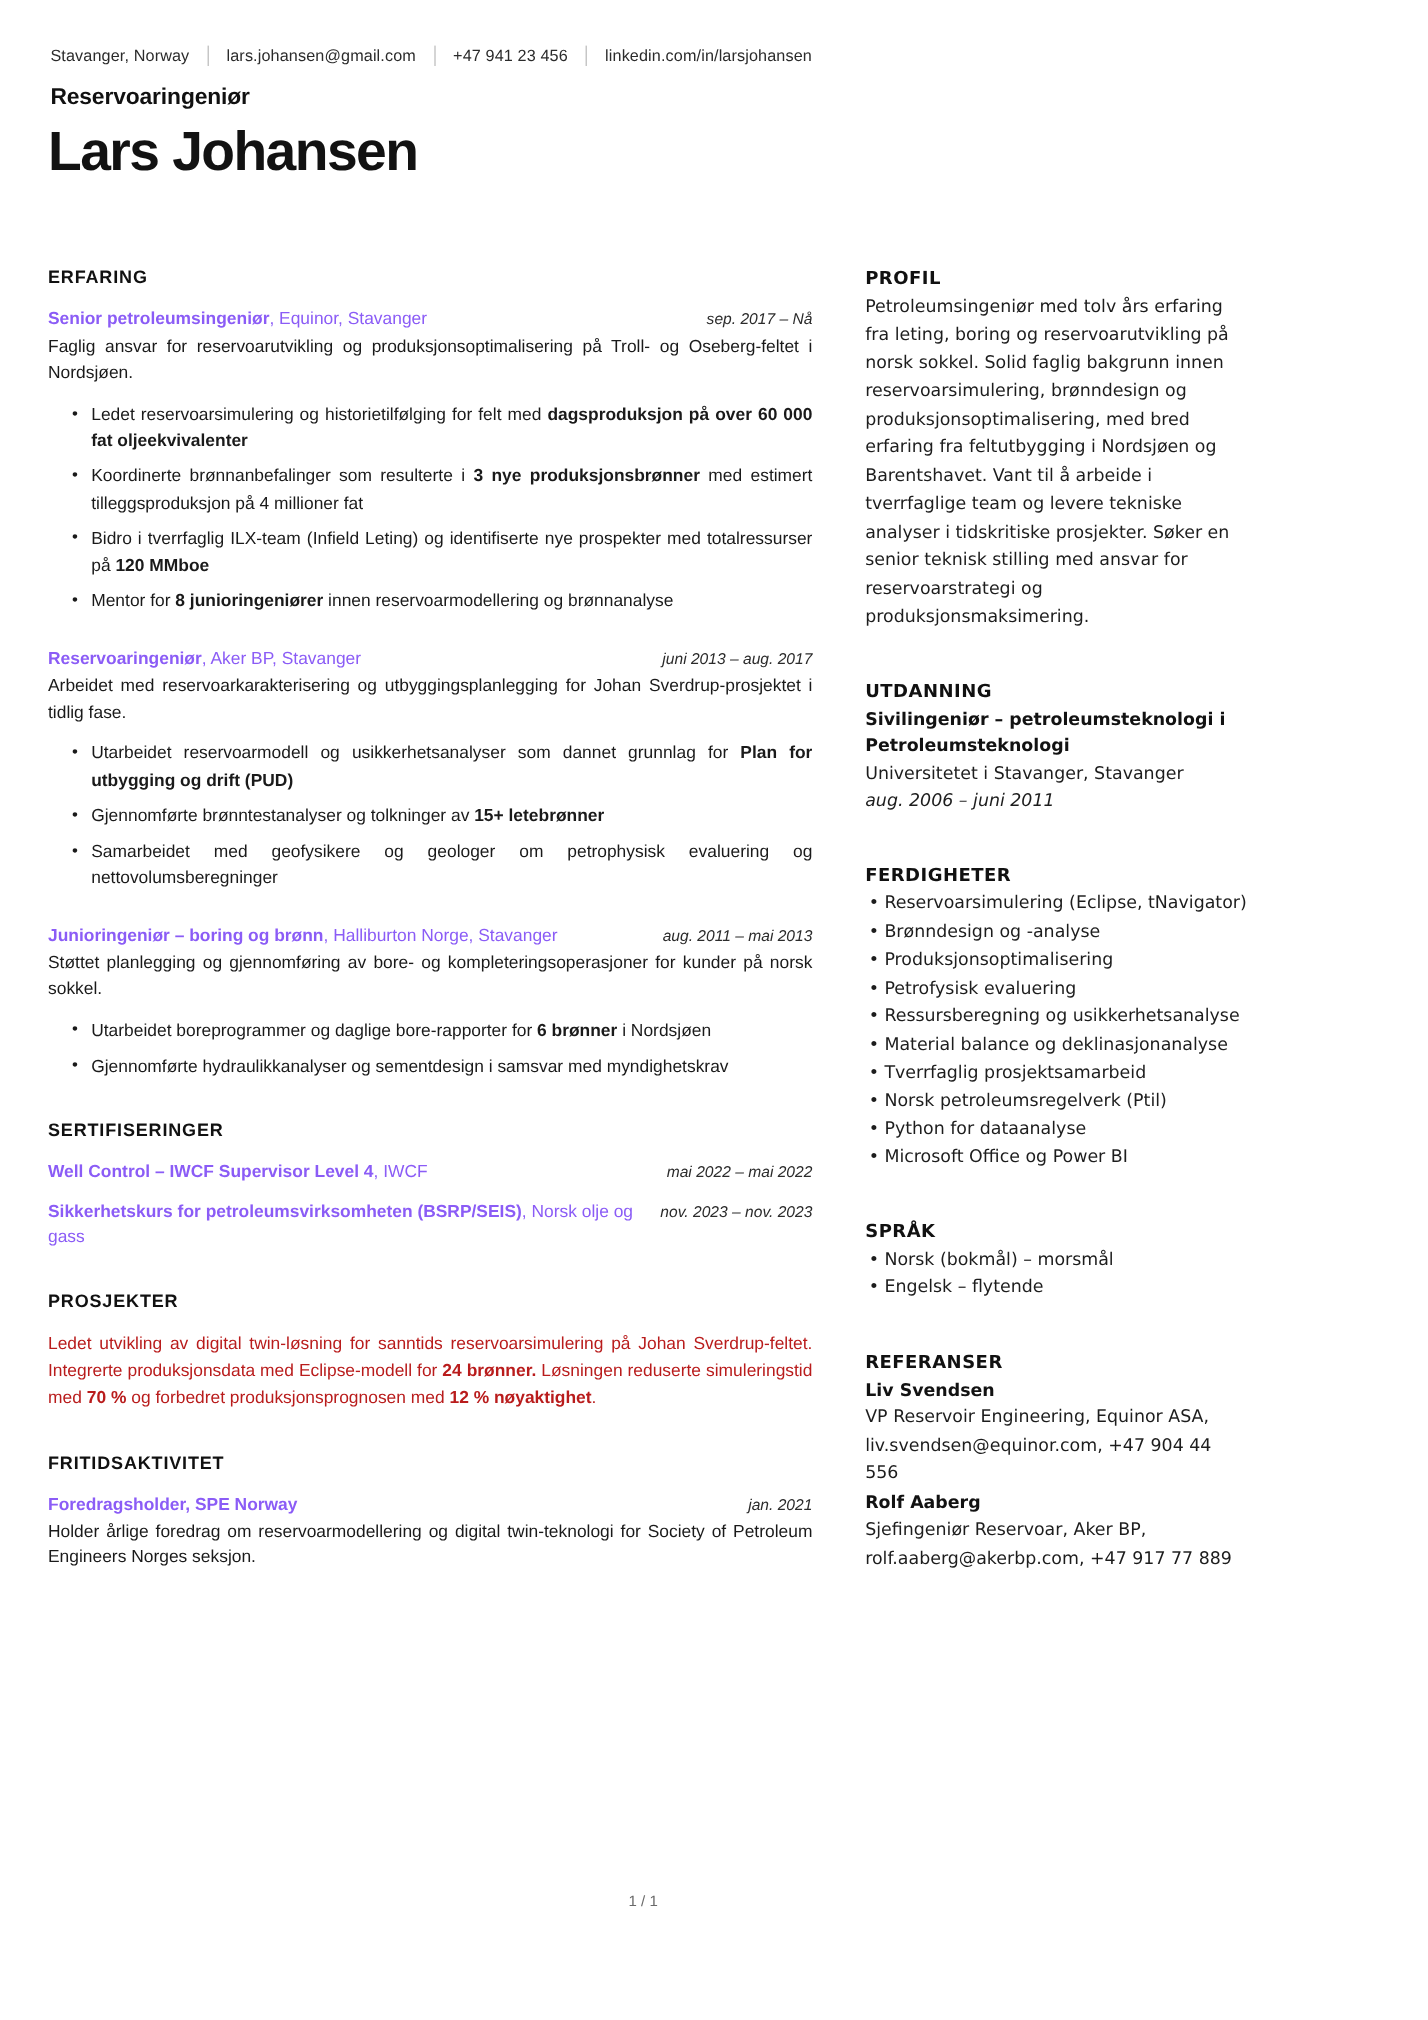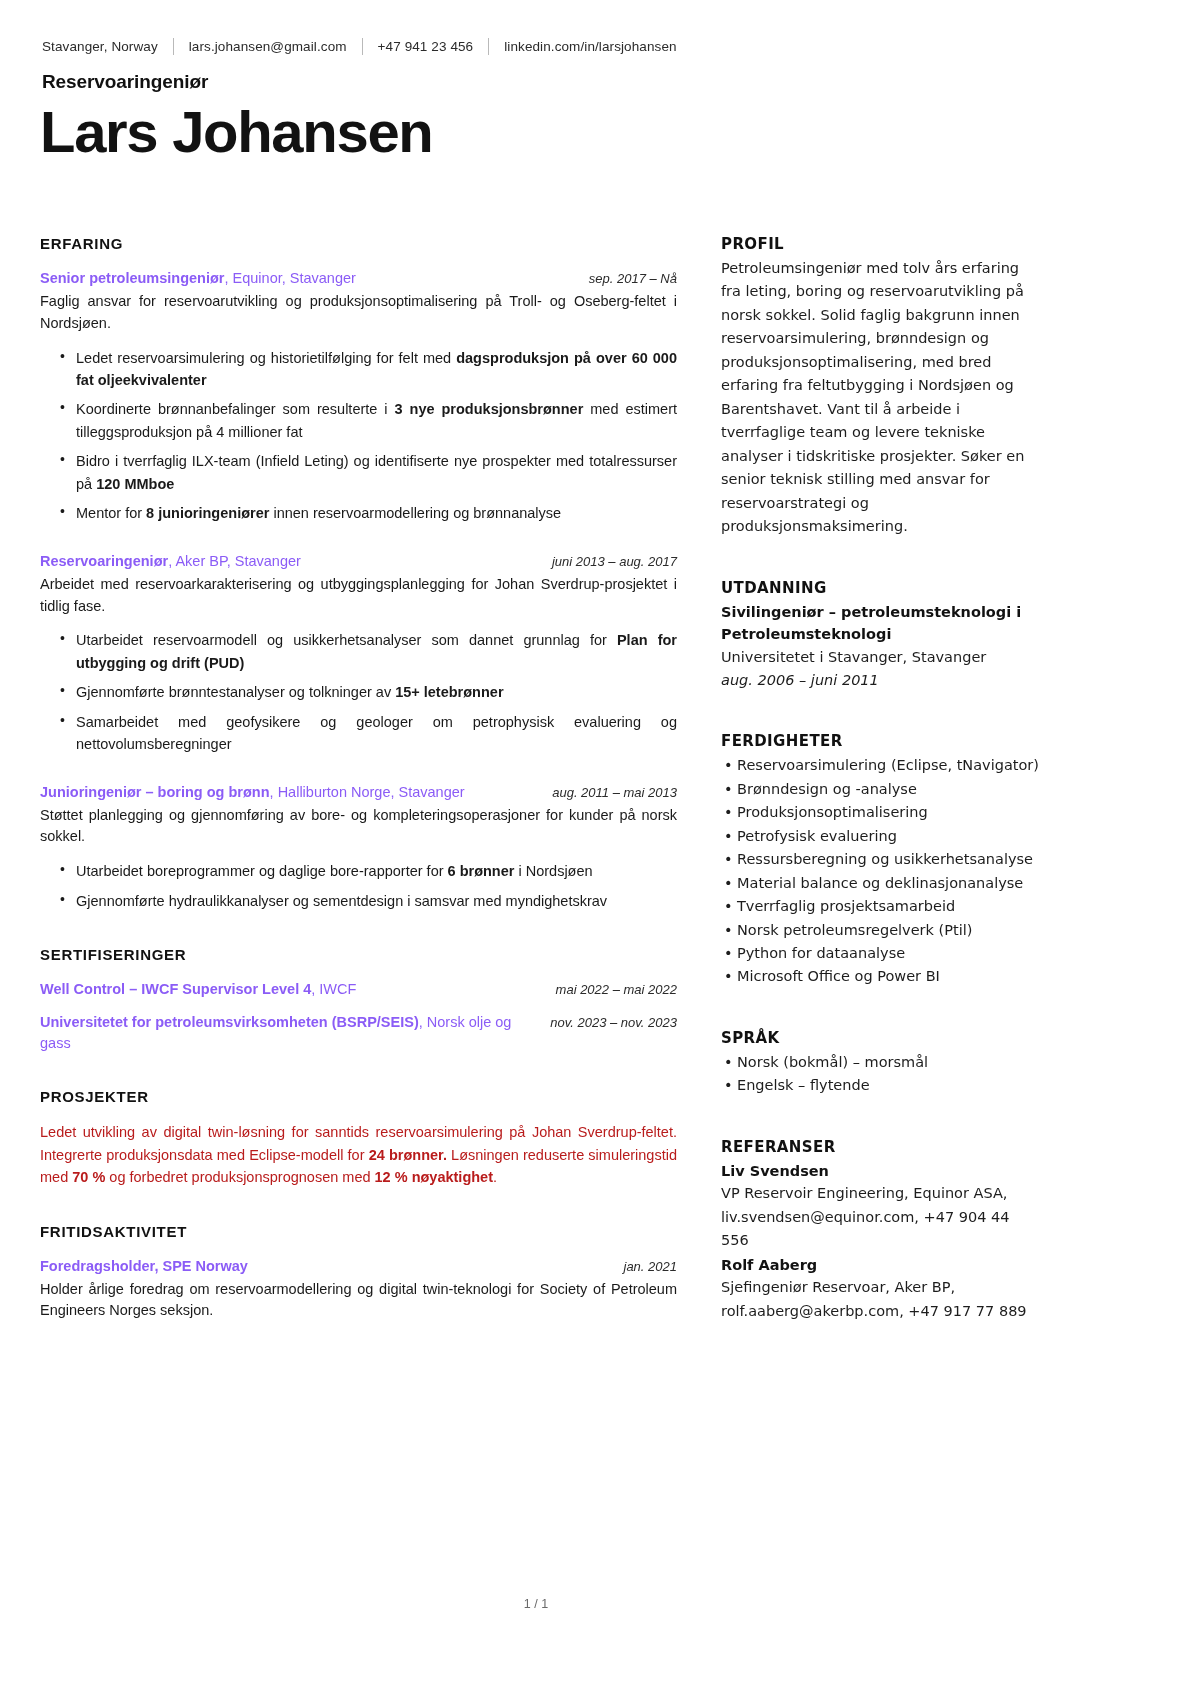--- a/index.html
+++ b/index.html
@@ -42,21 +42,21 @@
     margin: 0 15px;
   }
   .job-title {
     font-size: 19px;
     font-weight: bold;
     letter-spacing: -0.1px;
     margin: 0 0 10px 2px;
     color: #111;
   }
   .full-name {
-    font-size: 58px;
+    font-size: 46px;
     font-weight: bold;
     letter-spacing: -1.3px;
     line-height: 1.0;
     margin: 0 0 0 0px;
     color: #121212;
   }
 
   
   .body-wrap {
     display: flex;
@@ -211,21 +211,21 @@
     line-height: 1.55;
     color: #121212;
     margin: 0;
   }
 
   
   .page-foot {
     position: absolute;
     left: 0;
     right: 0;
-    bottom: 72px;
+    bottom: 92px;
     text-align: center;
     font-size: 12.5px;
     color: #6a6a6a;
     font-family: "Liberation Sans", sans-serif;
   }
 </style>
 </head>
 <body>
 
 <div class="page">
@@ -292,21 +292,21 @@
 
       <div class="cert-entry">
         <div class="entry-head">
           <div class="entry-title"><b>Well Control – IWCF Supervisor Level 4</b><span>, IWCF</span></div>
           <div class="entry-date">mai 2022 – mai 2022</div>
         </div>
       </div>
 
       <div class="cert-entry">
         <div class="entry-head">
-          <div class="entry-title" style="max-width:500px;"><b>Universitetet for petroleumsvirksomheten (BSRP/SEIS)</b><span>, Norsk olje og gass</span></div>
+          <div class="entry-title" style="max-width:500px;"><b>Sikkerhetskurs for petroleumsvirksomheten (BSRP/SEIS)</b><span>, Norsk olje og gass</span></div>
           <div class="entry-date">nov. 2023 – nov. 2023</div>
         </div>
       </div>
 
       <div class="sec-head spaced">PROSJEKTER</div>
       <p class="plain-para">
         <span>Ledet utvikling av digital twin-løsning for sanntids reservoarsimulering på Johan Sverdrup-feltet. Integrerte produksjonsdata med Eclipse-modell for </span><b>24 brønner.</b><span> Løsningen reduserte simuleringstid med </span><b>70 %</b><span> og forbedret produksjonsprognosen med </span><b>12 % nøyaktighet</b><span>.</span>
       </p>
 
       <div class="sec-head spaced">FRITIDSAKTIVITET</div>

